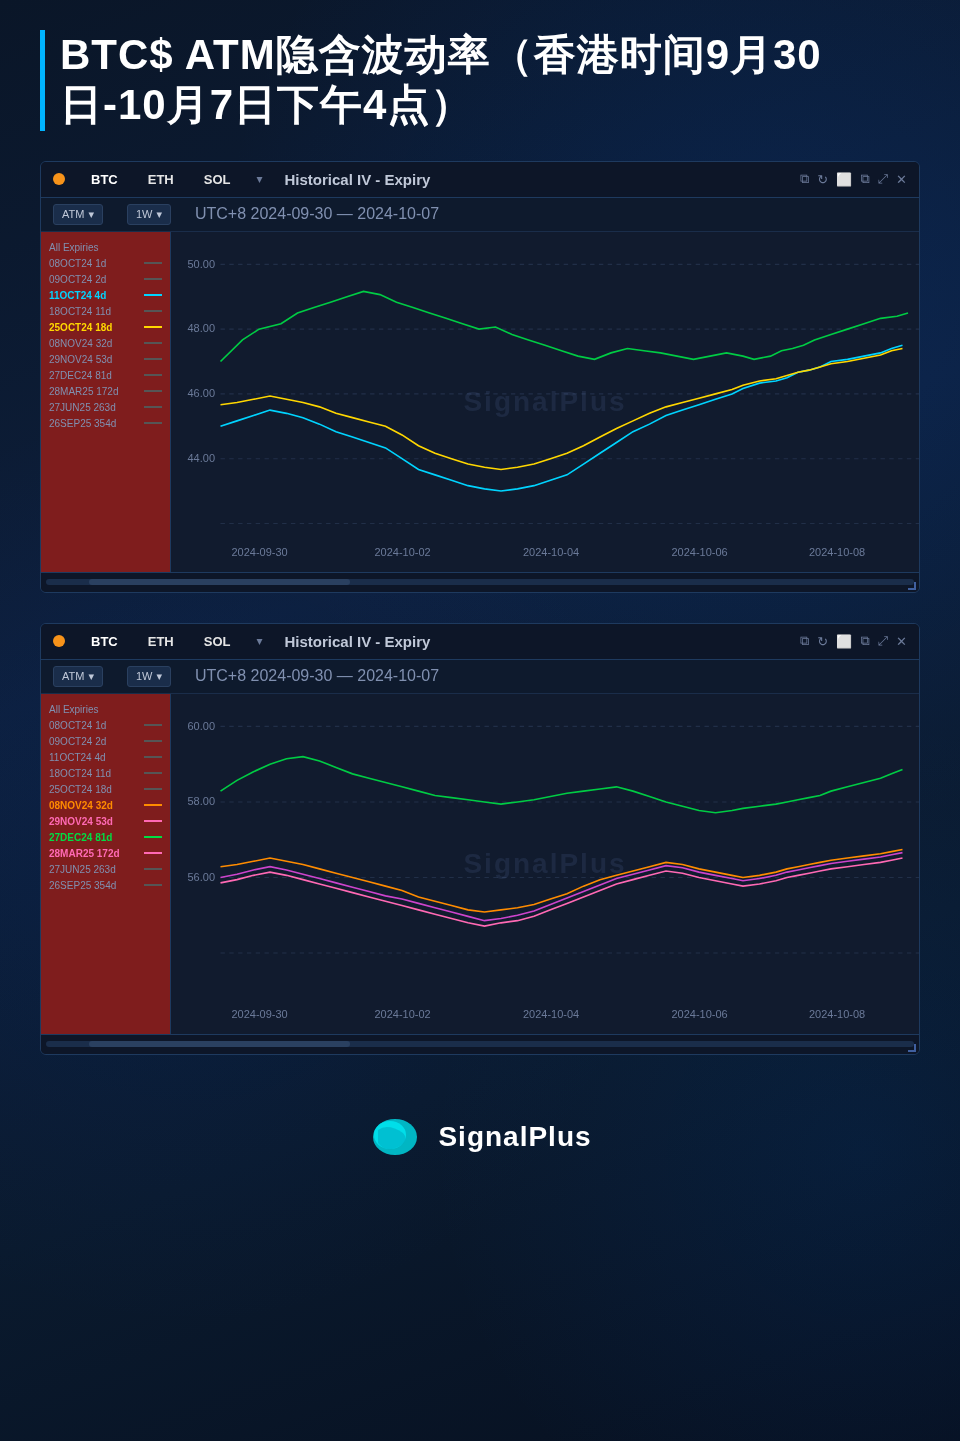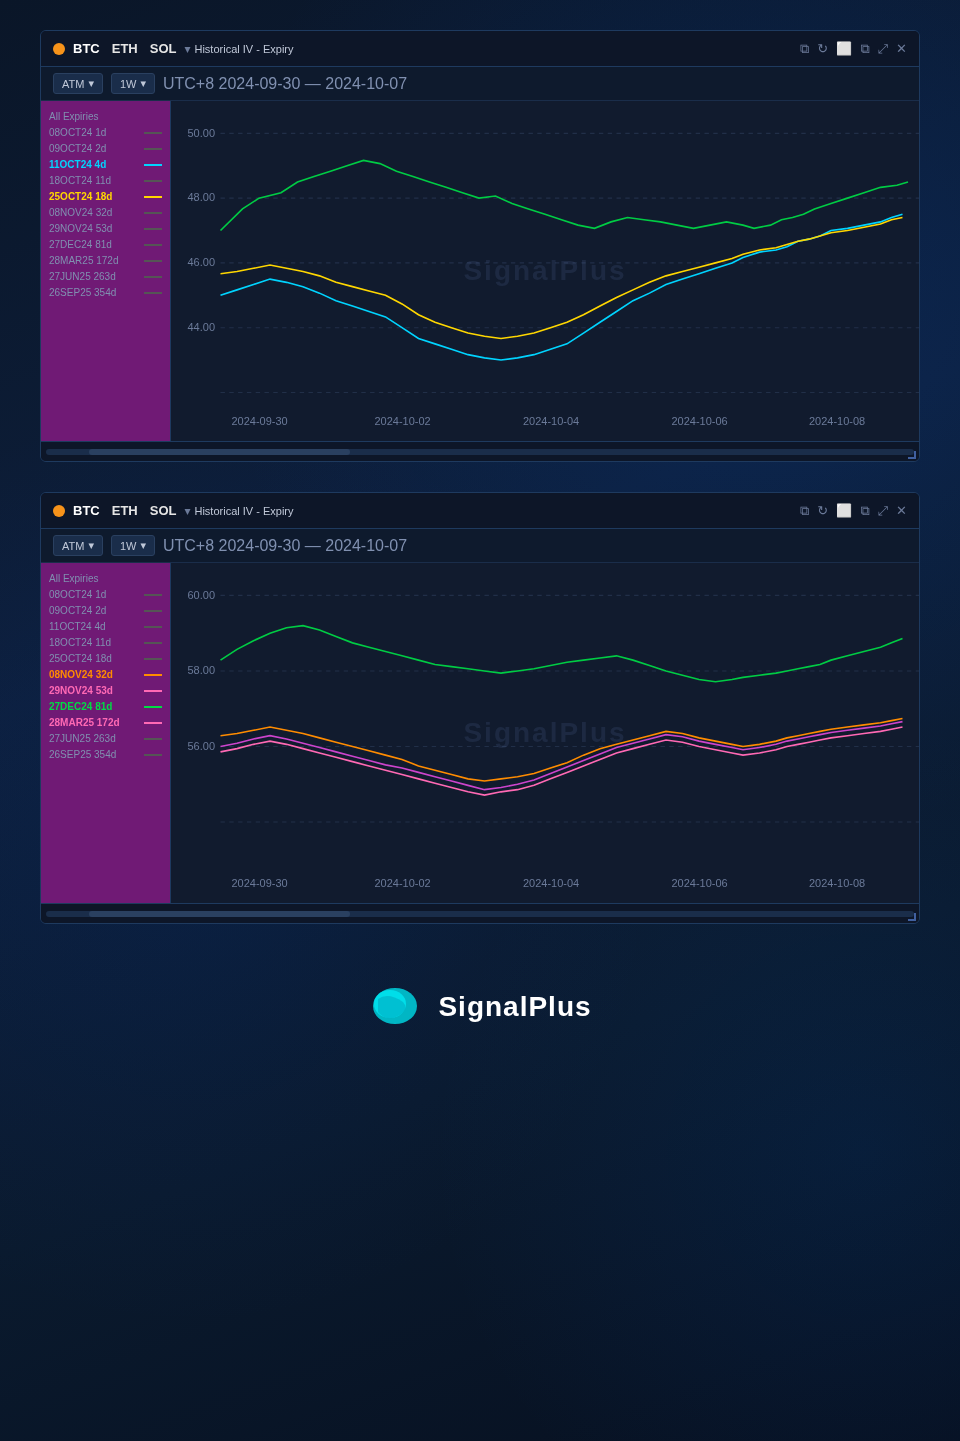--- a/index.html
+++ b/index.html
@@ -59,21 +59,21 @@
       align-items: center;
       justify-content: space-between;
       padding: 8px 12px;
       background: #0d1628;
       border-bottom: 1px solid #1e3a5f;
     }
 
     .chart-header-left {
       display: flex;
       align-items: center;
-      gap: 4px;
+      gap: 22px;
     }
 
     .coin-dot {
       width: 12px;
       height: 12px;
       border-radius: 50%;
       background: #f7931a;
       display: inline-block;
     }
 
@@ -91,22 +91,22 @@
     .coin-dropdown {
       display: flex;
       align-items: center;
       gap: 3px;
       color: #6b7a99;
       font-size: 12px;
       cursor: pointer;
     }
 
     .chart-title {
-      font-size: 11px;
-      font-weight: 400;
+      font-size: 15px;
+      font-weight: 700;
       color: #c0c8d8;
     }
 
     .chart-header-right {
       display: flex;
       align-items: center;
       gap: 8px;
       color: #6b7a99;
       font-size: 13px;
     }
@@ -114,21 +114,21 @@
     .header-icon {
       cursor: pointer;
       color: #6b7a99;
       font-size: 13px;
     }
 
     
     .chart-toolbar {
       display: flex;
       align-items: center;
-      gap: 8px;
+      gap: 24px;
       padding: 6px 12px;
       background: #0e1a2d;
       border-bottom: 1px solid #1a2d4a;
     }
 
     .toolbar-btn {
       background: #1a2d4a;
       border: 1px solid #2a4060;
       color: #c0c8d8;
       font-size: 11px;
@@ -148,21 +148,21 @@
     
     .chart-body {
       display: flex;
       height: 340px;
     }
 
     
     .chart-legend {
       width: 130px;
       padding: 10px 8px;
-      background: #701a75;
+      background: #7f1d1d;
       border-right: 1px solid #1e3a5f;
       font-size: 10px;
       color: #8090b0;
       flex-shrink: 0;
     }
 
     .legend-item {
       display: flex;
       align-items: center;
       justify-content: space-between;
@@ -284,20 +284,21 @@
       border-right: 2px solid #4060a0;
       border-bottom: 2px solid #4060a0;
       cursor: se-resize;
     }
   </style>
 </head>
 <body>
 
 <div class="page-container">
 
+  <div class="main-title">BTC$ ATM隐含波动率（香港时间9月30日-10月7日下午4点）</div>
 
   <div class="chart-widget">
 
     <div class="chart-header">
       <div class="chart-header-left">
         <span class="coin-dot"></span>
         <span class="coin-tab active">BTC</span>
         <span class="coin-tab inactive">ETH</span>
         <span class="coin-tab inactive">SOL</span>
         <span class="coin-dropdown">

